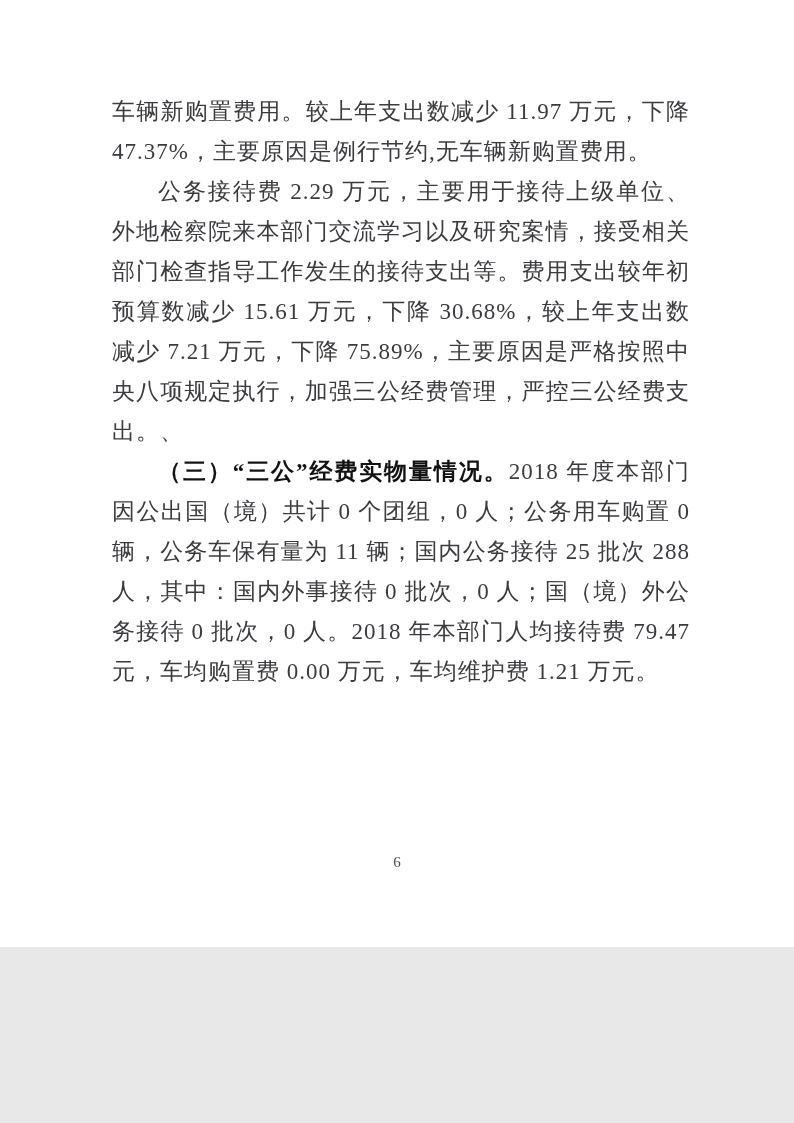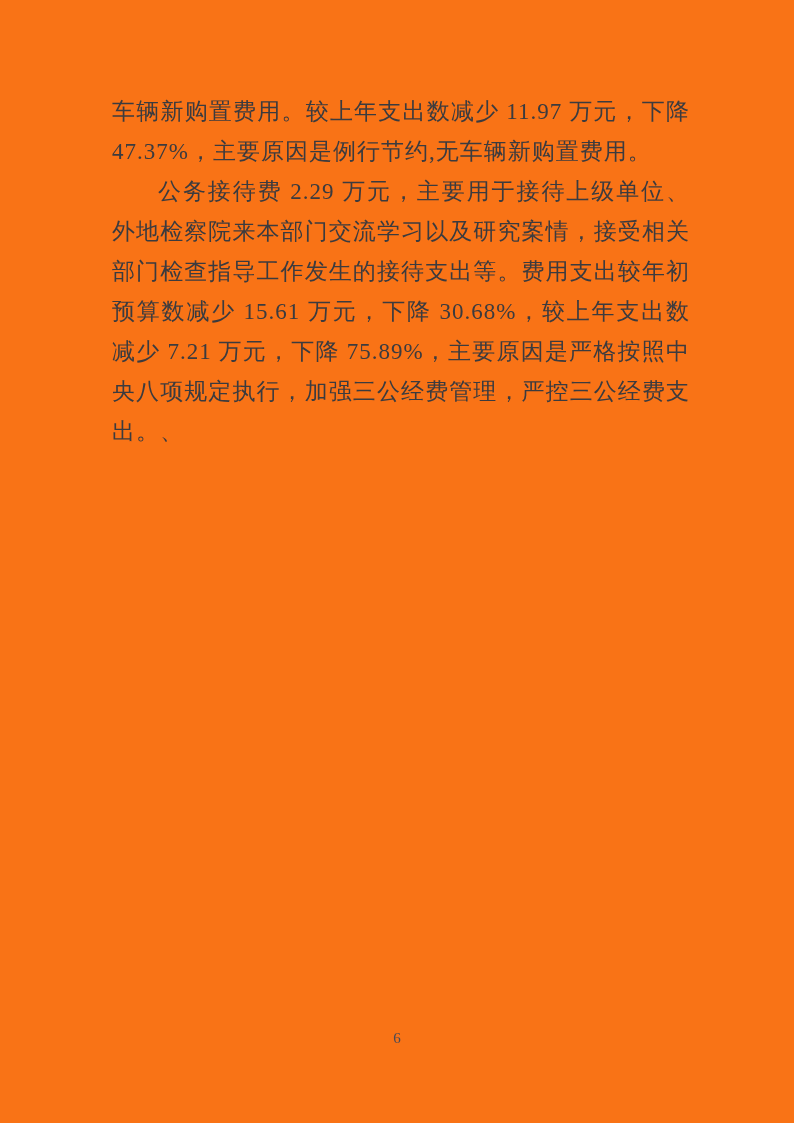--- a/index.html
+++ b/index.html
@@ -3,23 +3,23 @@
 <meta charset="utf-8">
 <style>
   html, body {
     margin: 0;
     padding: 0;
     background: #e8e8e8;
   }
   .page {
     position: relative;
     width: 794px;
-    height: 1123px;
+    height: 947px;
     margin: 0 auto;
-    background: #f97316;
+    background: #ffffff;
     font-family: "Liberation Serif", "DejaVu Serif", serif;
     color: #3b3b3f;
     overflow: hidden;
   }
   .content {
     position: absolute;
     left: 112px;
     top: 92px;
     width: 578px;
     font-size: 23px;
@@ -55,20 +55,21 @@
 <body>
 
 <div class="page">
 
   <main class="content">
 
     <p class="para no-indent"><span>车辆新购置费用。较上年支出数减少 11.97 万元，下降 47.37%，主要原因是例行节约,无车辆新购置费用。</span></p>
 
     <p class="para"><span>公务接待费 2.29 万元，主要用于接待上级单位、外地检察院来本部门交流学习以及研究案情，接受相关部门检查指导工作发生的接待支出等。费用支出较年初预算数减少 15.61 万元，下降 30.68%，较上年支出数减少 7.21 万元，下降 75.89%，主要原因是严格按照中央八项规定执行，加强三公经费管理，严控三公经费支出。、</span></p>
 
+    <p class="para"><span class="para-lead">（三）“三公”经费实物量情况。</span><span>2018 年度本部门因公出国（境）共计 0 个团组，0 人；公务用车购置 0 辆，公务车保有量为 11 辆；国内公务接待 25 批次 288 人，其中：国内外事接待 0 批次，0 人；国（境）外公务接待 0 批次，0 人。2018 年本部门人均接待费 79.47 元，车均购置费 0.00 万元，车均维护费 1.21 万元。</span></p>
 
 
 
   </main>
 
   <footer class="page-footer">
     <span>6</span>
   </footer>
 
 </div>

